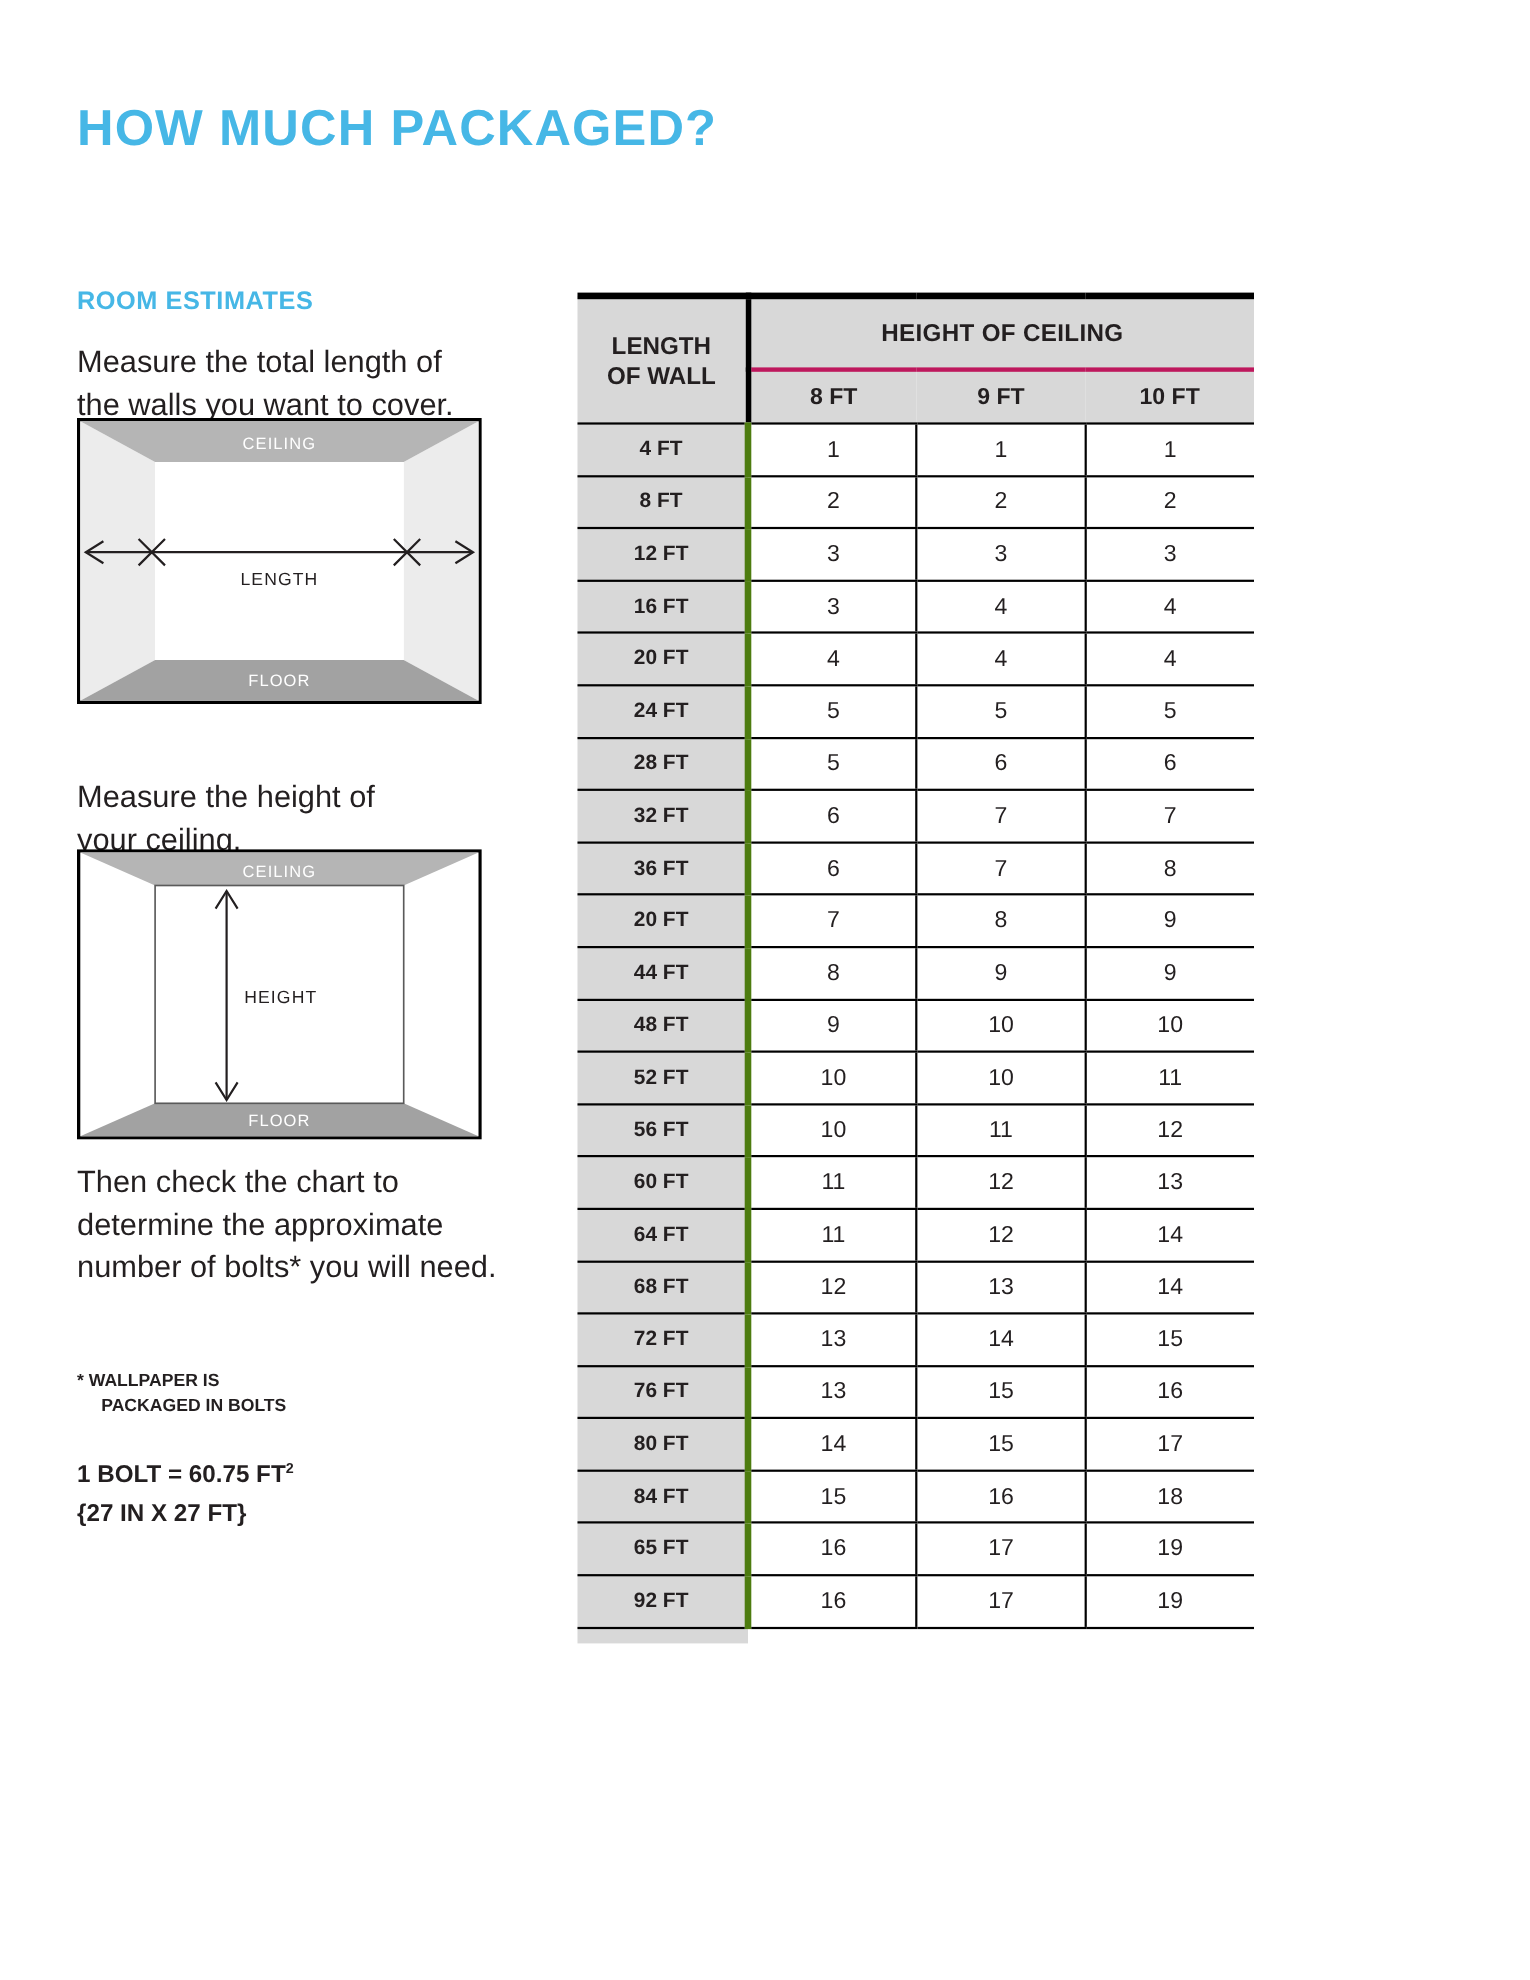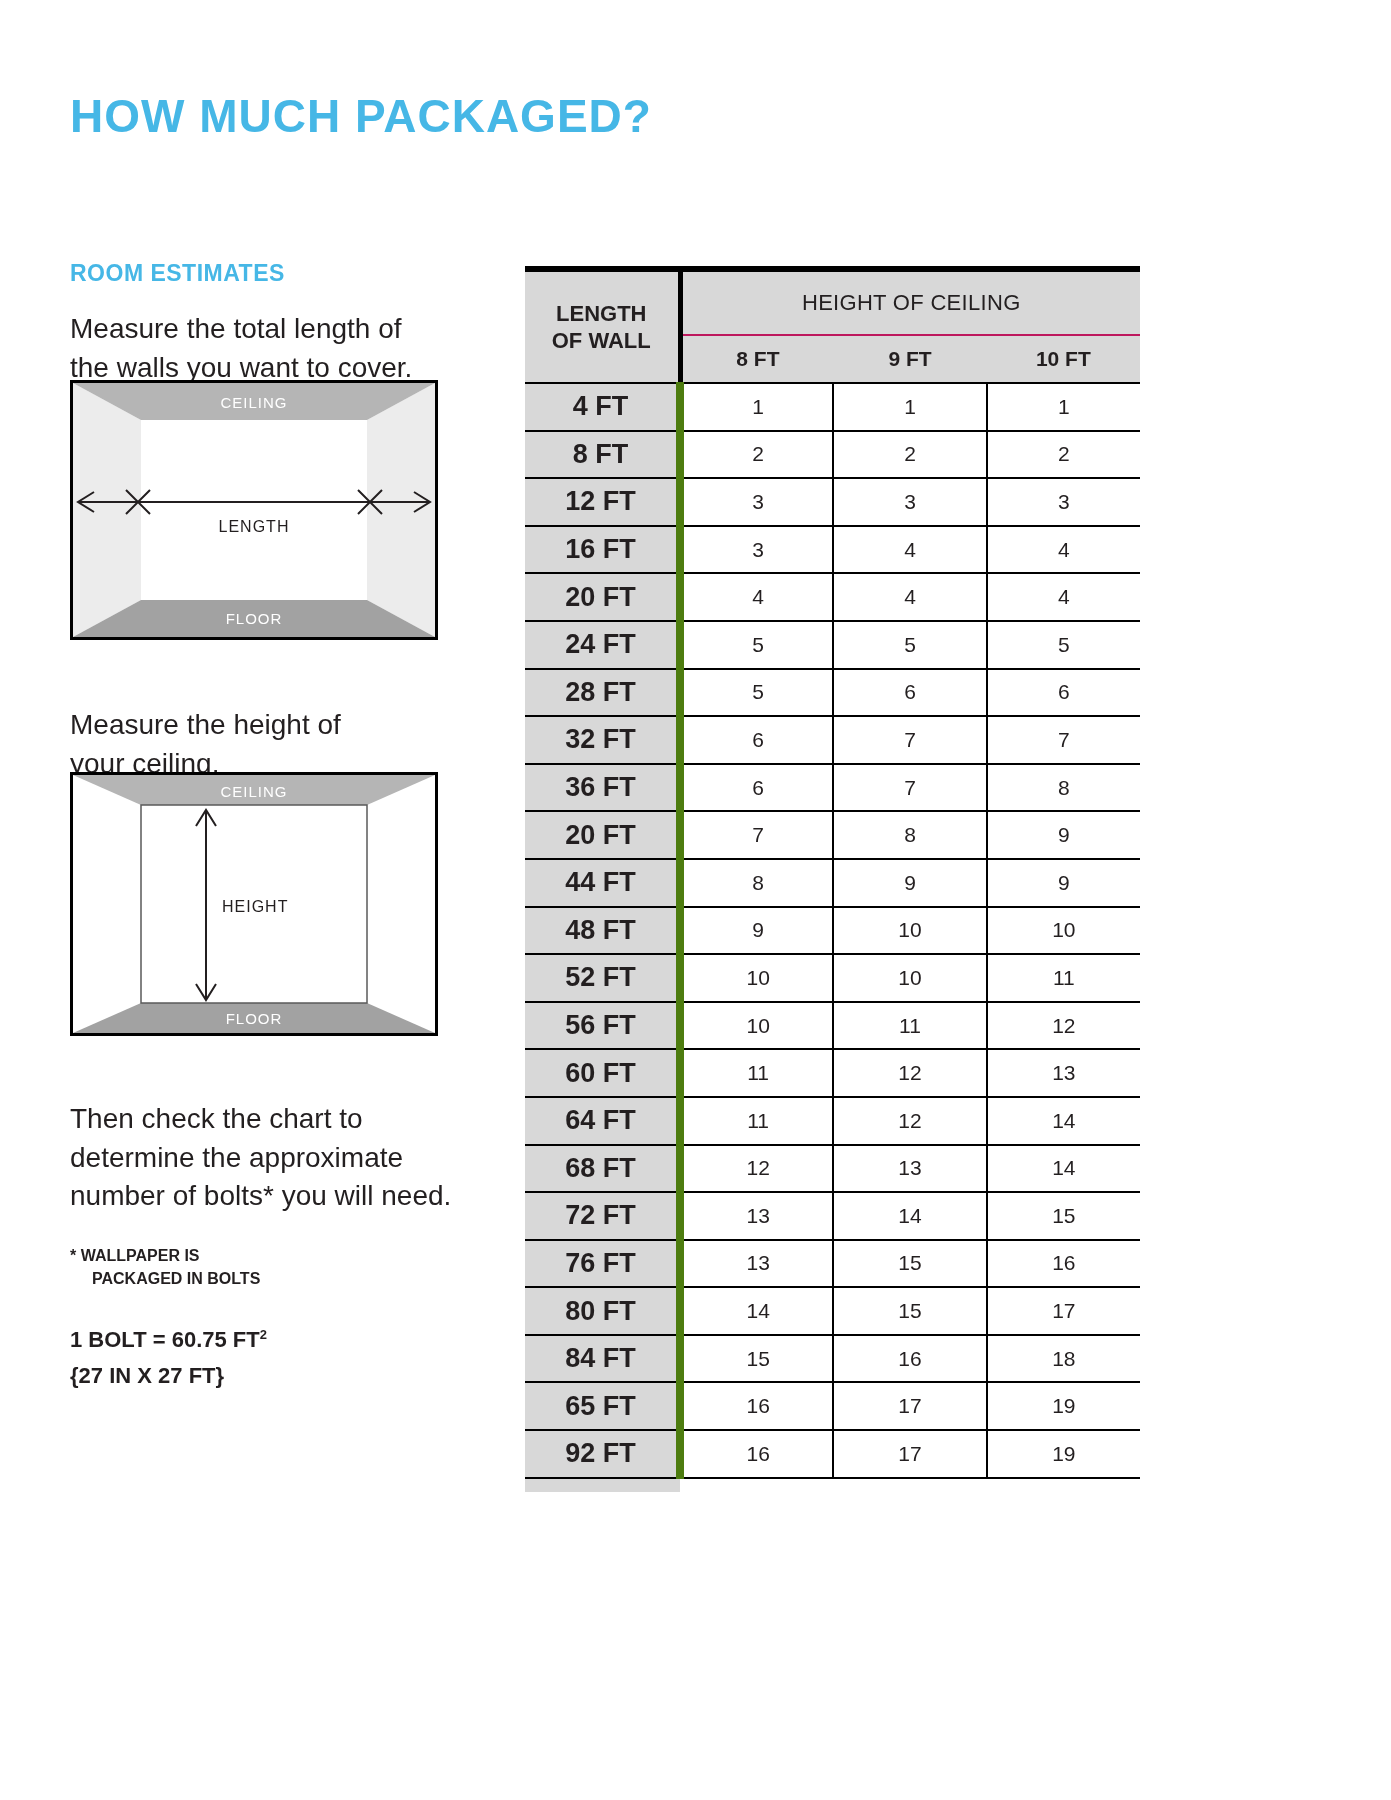--- a/index.html
+++ b/index.html
@@ -22,21 +22,21 @@
     color:#46b7e6;
     margin-top:36px;
   }
   .room-estimates-heading{left:70px;top:224px;}
   .table-heading{left:525px;top:226px;width:615px;text-align:center;}
   .body-text{
     font-size:28px;line-height:1.38;white-space:pre-line;color:#231f20;
   }
   .p-length{left:70px;top:282px;}
   .p-height{left:70px;top:678px;}
-  .p-chart{left:70px;top:1072px;}
+  .p-chart{left:70px;top:1028px;}
   .diagram-1{left:70px;top:380px;}
   .diagram-2{left:70px;top:772px;}
   .footnote{left:70px;top:1244px;font-size:16px;font-weight:700;line-height:1.45;}
   .footnote .indent{margin-left:22px;}
   .bolt-eq{left:70px;top:1327px;font-size:22px;font-weight:700;}
   .bolt-eq sup{font-size:13px;}
   .bolt-dims{left:70px;top:1363px;font-size:22px;font-weight:700;}
 
   
   table.bolts{
@@ -45,30 +45,30 @@
     border-top:6px solid #000;
   }
   table.bolts th,table.bolts td{
     padding:0;text-align:center;vertical-align:middle;color:#231f20;
   }
   .length-wall-header{
     background:#d8d8d8;border-right:5px solid #000;border-bottom:2px solid #000;
     font-size:22px;font-weight:700;line-height:1.25;white-space:pre-line;
   }
   .group-header{
-    background:#d8d8d8;height:62px;border-bottom:2px solid #be185d;
-    font-size:22px;font-weight:400;letter-spacing:0.3px;
+    background:#d8d8d8;height:62px;border-bottom:4px solid #be185d;
+    font-size:22px;font-weight:700;letter-spacing:0.3px;
   }
   .unit-header{
     background:#d8d8d8;height:46px;border-bottom:2px solid #000;
     font-size:21px;font-weight:700;
   }
   .label-cell{
-    background:#d8d8d8;border-right:8px solid #4d7c0f;border-bottom:2px solid #000;
-    font-size:27px;font-weight:700;height:45.6px;
+    background:#d8d8d8;border-right:6px solid #4d7c0f;border-bottom:2px solid #000;
+    font-size:19px;font-weight:700;height:45.6px;
   }
   .value-cell{
     background:#ffffff;border-bottom:2px solid #000;
     font-size:21px;font-weight:400;height:45.6px;
   }
   .value-cell + .value-cell{border-left:2px solid #000;}
   .tab-cell{background:#d8d8d8;height:13px;border:none;}
   .tab-empty{border:none;background:transparent;}
 
   svg text{font-family:"Liberation Sans","DejaVu Sans",sans-serif;}

